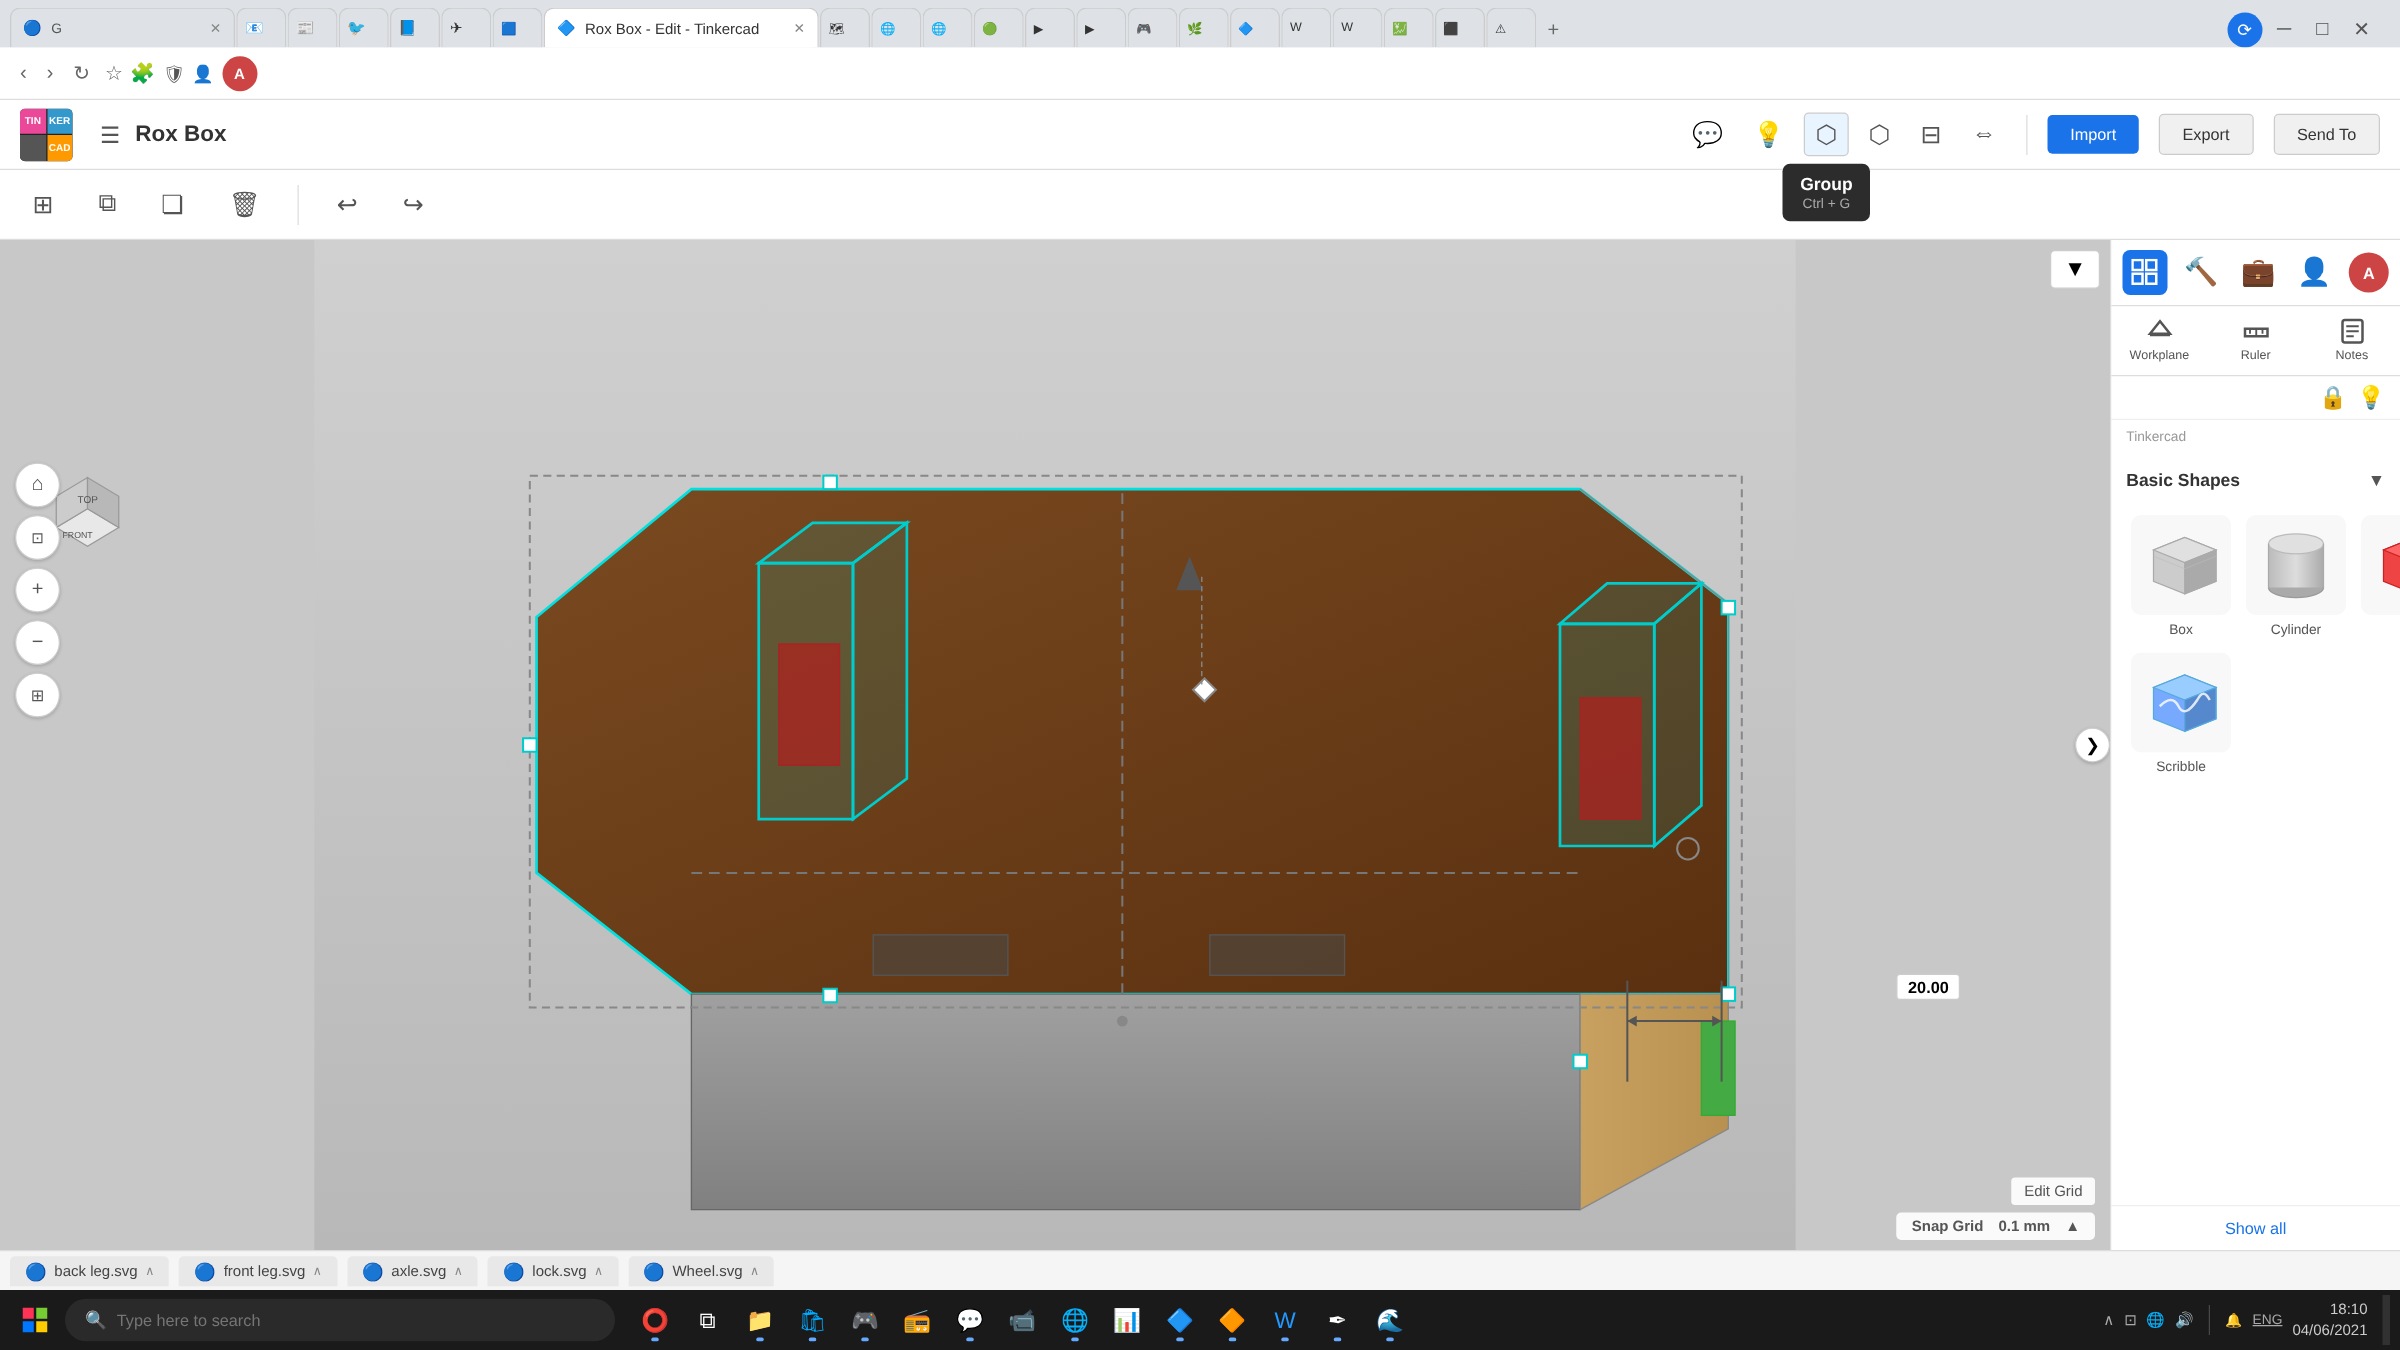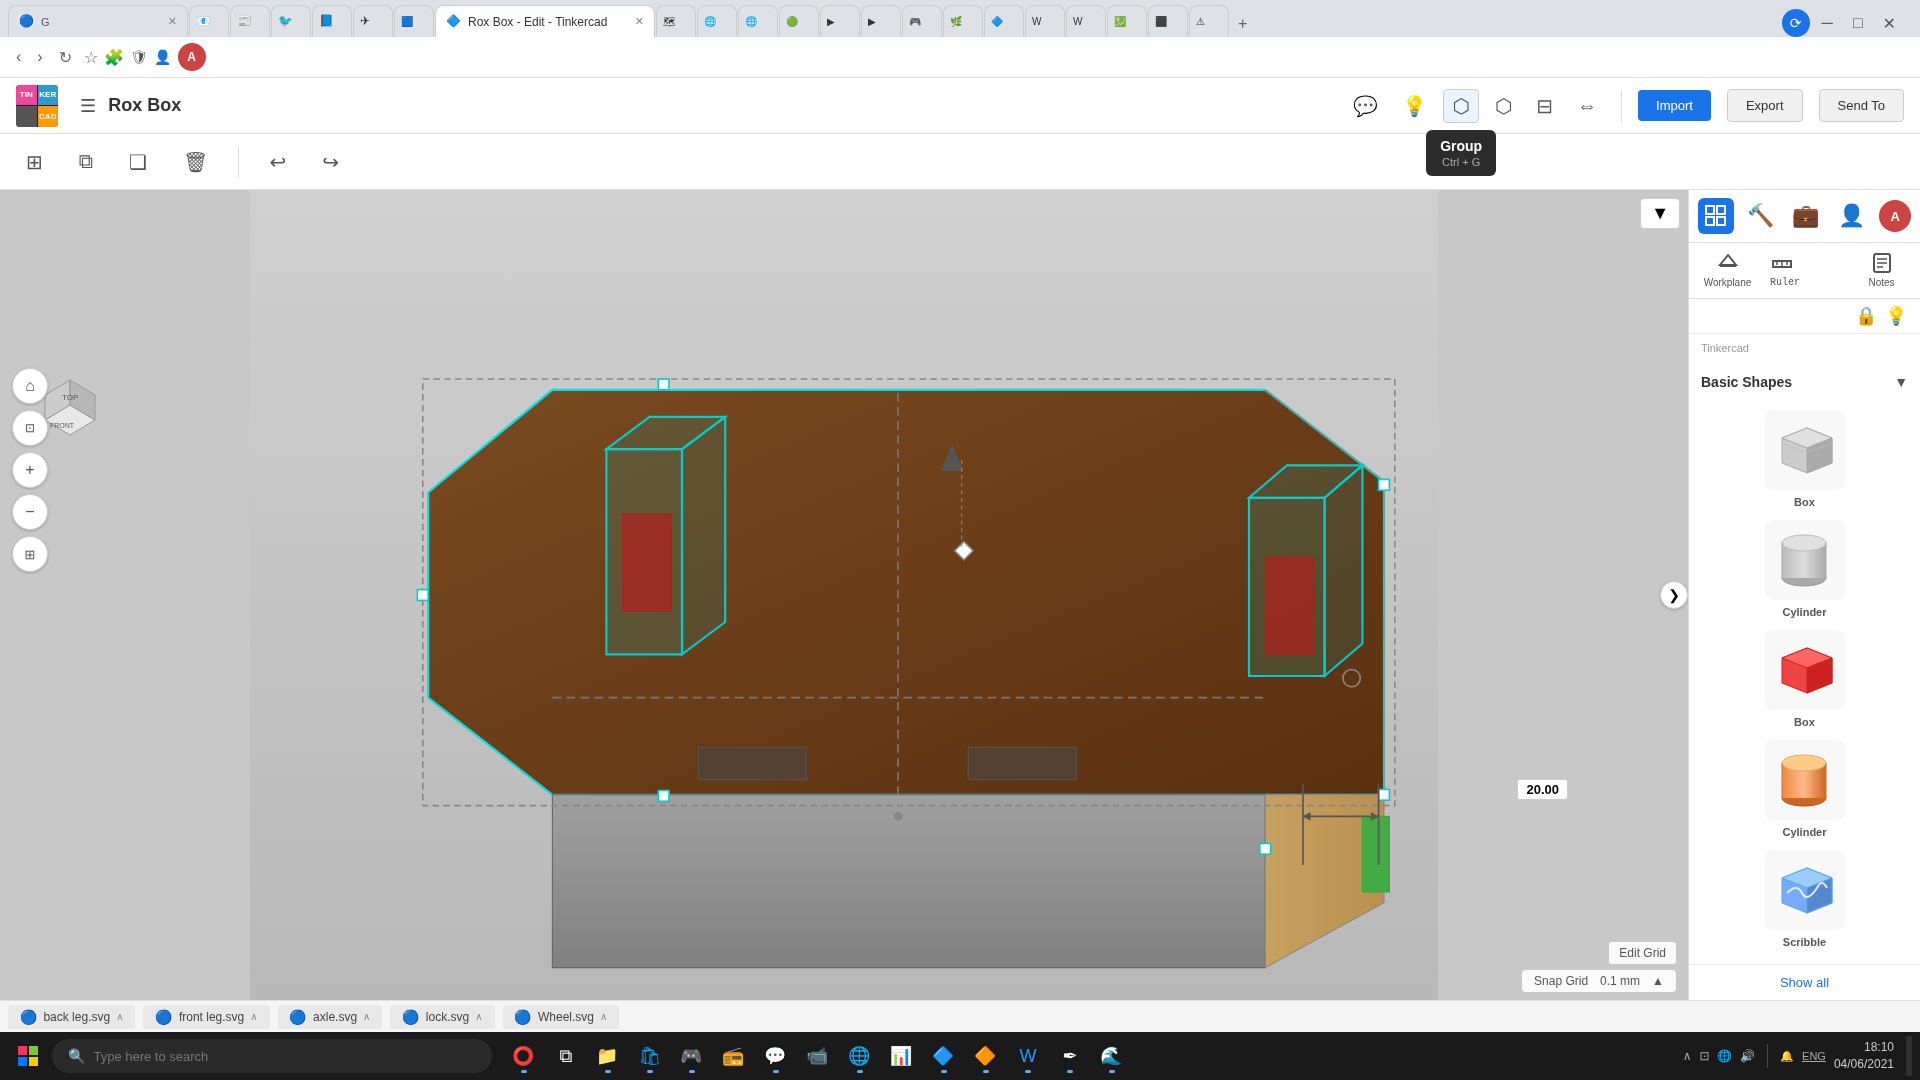--- a/index.html
+++ b/index.html
@@ -30,21 +30,21 @@
     .project-name { font-size: 18px; font-weight: 600; color: #333; margin-right: auto; }
 
     .toolbar { background: #fff; border-bottom: 1px solid #ddd; height: 56px; display: flex; align-items: center; padding: 0 16px; gap: 16px; }
     .tool-btn { background: none; border: none; cursor: pointer; display: flex; flex-direction: column; align-items: center; justify-content: center; padding: 4px 10px; border-radius: 4px; color: #555; font-size: 10px; gap: 2px; }
     .tool-icon { font-size: 20px; }
     .tool-separator { width: 1px; height: 32px; background: #ddd; margin: 0 4px; }
 
     
     .right-panel { width: 232px; background: #fff; border-left: 1px solid #ddd; display: flex; flex-direction: column; flex-shrink: 0; }
 
-    .shapes-grid { display: grid; grid-template-columns: 1fr; gap: 12px; padding: 16px; overflow-y: auto; font-weight: bold; }
+    .shapes-grid { display: grid; grid-template-columns: 1fr 1fr 1fr 1fr; gap: 12px; padding: 16px; overflow-y: auto; }
     .shape-item { display: flex; flex-direction: column; align-items: center; gap: 6px; cursor: pointer; }
     .shape-preview { width: 80px; height: 80px; border-radius: 8px; border: 2px solid transparent; display: flex; align-items: center; justify-content: center; background: #f8f8f8; }
     .shape-label { font-size: 11px; color: #555; text-align: center; }
 
     .viewport-wrapper { position: relative; flex: 1; background: #d8d8d8; overflow: hidden; }
 
     
     .left-tools { position: absolute; left: 12px; top: 50%; transform: translateY(-50%); display: flex; flex-direction: column; gap: 6px; align-items: center; }
     .lt-btn { width: 36px; height: 36px; background: #fff; border: 1px solid #ccc; border-radius: 50%; display: flex; align-items: center; justify-content: center; cursor: pointer; font-size: 16px; color: #555; box-shadow: 0 1px 3px rgba(0,0,0,0.2); }
 
@@ -380,21 +380,21 @@
         </div>
 
         <button class="vp-dropdown-btn" style="top:8px; right:8px;">▼</button>
 
         <div class="dimension-label" style="right:120px; bottom:200px;font-weight:bold;">
           <span>20.00</span>
         </div>
 
         <div class="edit-grid-btn" style="right:12px; bottom:36px; background:rgba(255,255,255,0.9); padding:4px 10px; border-radius:3px; font-size:12px; color:#555; border: none; cursor: pointer;">Edit Grid</div>
 
-        <div class="snap-bar" style="right:12px; bottom:8px;">
+        <div class="snap-bar" style="right:12px; bottom:8px;font-weight:bold;">
           <span>Snap Grid</span>
           <span>0.1 mm</span>
           <span style="cursor:pointer;">▲</span>
         </div>
 
         <button style="position:absolute; right:0; top:50%; transform:translateY(-50%); background:white; border:1px solid #ccc; border-radius:50%; width:28px; height:28px; display:flex; align-items:center; justify-content:center; cursor:pointer; font-size:14px; box-shadow: 0 1px 3px rgba(0,0,0,0.2);">❯</button>
       </div>
 
       <div class="right-panel">
 
@@ -421,21 +421,21 @@
         </div>
 
         <div style="display:flex; gap:0; border-bottom:1px solid #ddd;">
           <button style="flex:1; padding:8px 4px; background:none; border:none; border-bottom:2px solid transparent; cursor:pointer; font-size:11px; color:#555; display:flex; flex-direction:column; align-items:center; gap:2px;">
             <svg width="24" height="24" viewBox="0 0 24 24">
               <rect x="4" y="14" width="16" height="2" fill="#555"></rect>
               <polygon points="12,4 4,14 20,14" fill="none" stroke="#555" stroke-width="2"></polygon>
             </svg>
             <span style="font-size:10px;">Workplane</span>
           </button>
-          <button style="flex:1; padding:8px 4px; background:none; border:none; border-bottom:2px solid transparent; cursor:pointer; font-size:11px; color:#555; display:flex; flex-direction:column; align-items:flex-start; gap:2px;font-family:Liberation Mono, monospace;">
+          <button style="flex:1; padding:8px 4px; background:none; border:none; border-bottom:2px solid transparent; cursor:pointer; font-size:11px; color:#555; display:flex; flex-direction:column; align-items:center; gap:2px;">
             <svg width="24" height="24" viewBox="0 0 24 24">
               <rect x="3" y="10" width="18" height="6" fill="none" stroke="#555" stroke-width="2"></rect>
               <line x1="7" y1="10" x2="7" y2="14" stroke="#555" stroke-width="1.5"></line>
               <line x1="12" y1="10" x2="12" y2="16" stroke="#555" stroke-width="1.5"></line>
               <line x1="17" y1="10" x2="17" y2="14" stroke="#555" stroke-width="1.5"></line>
             </svg>
             <span style="font-size:10px;">Ruler</span>
           </button>
           <button style="flex:1; padding:8px 4px; background:none; border:none; border-bottom:2px solid transparent; cursor:pointer; font-size:11px; color:#555; display:flex; flex-direction:column; align-items:center; gap:2px;">
             <svg width="24" height="24" viewBox="0 0 24 24">

